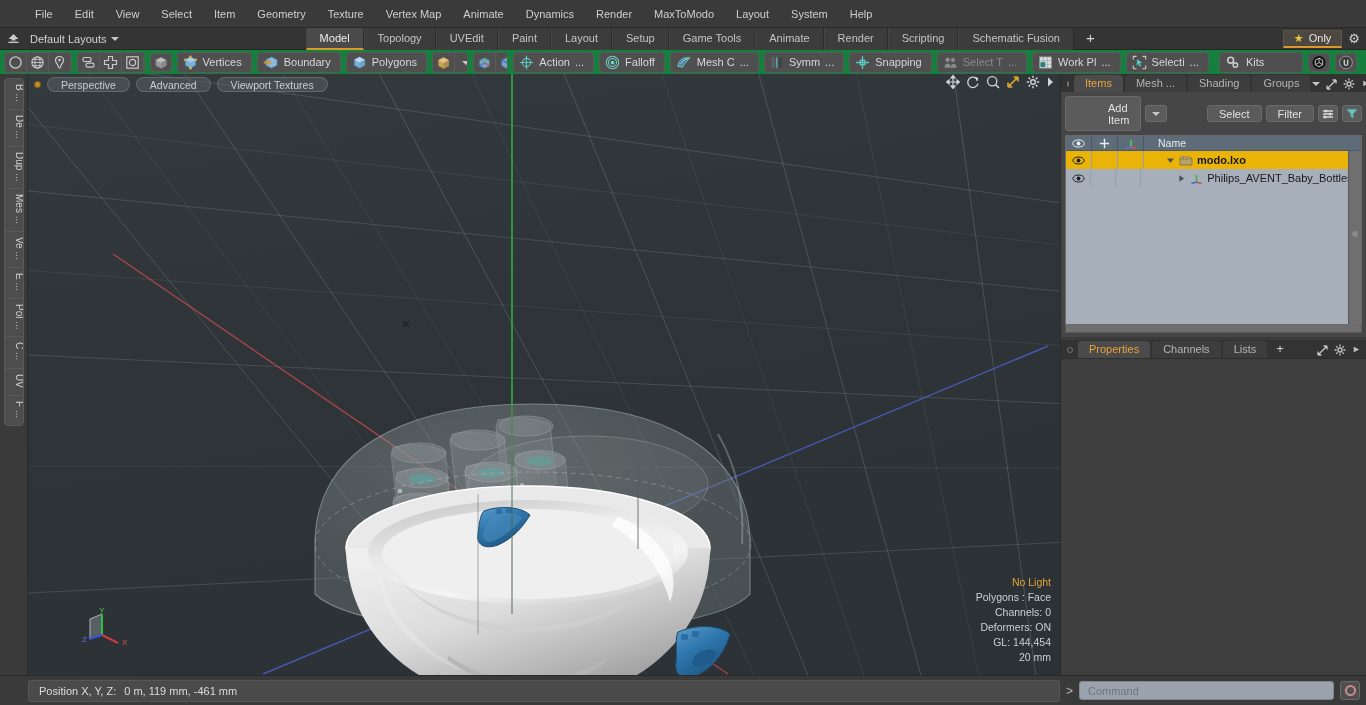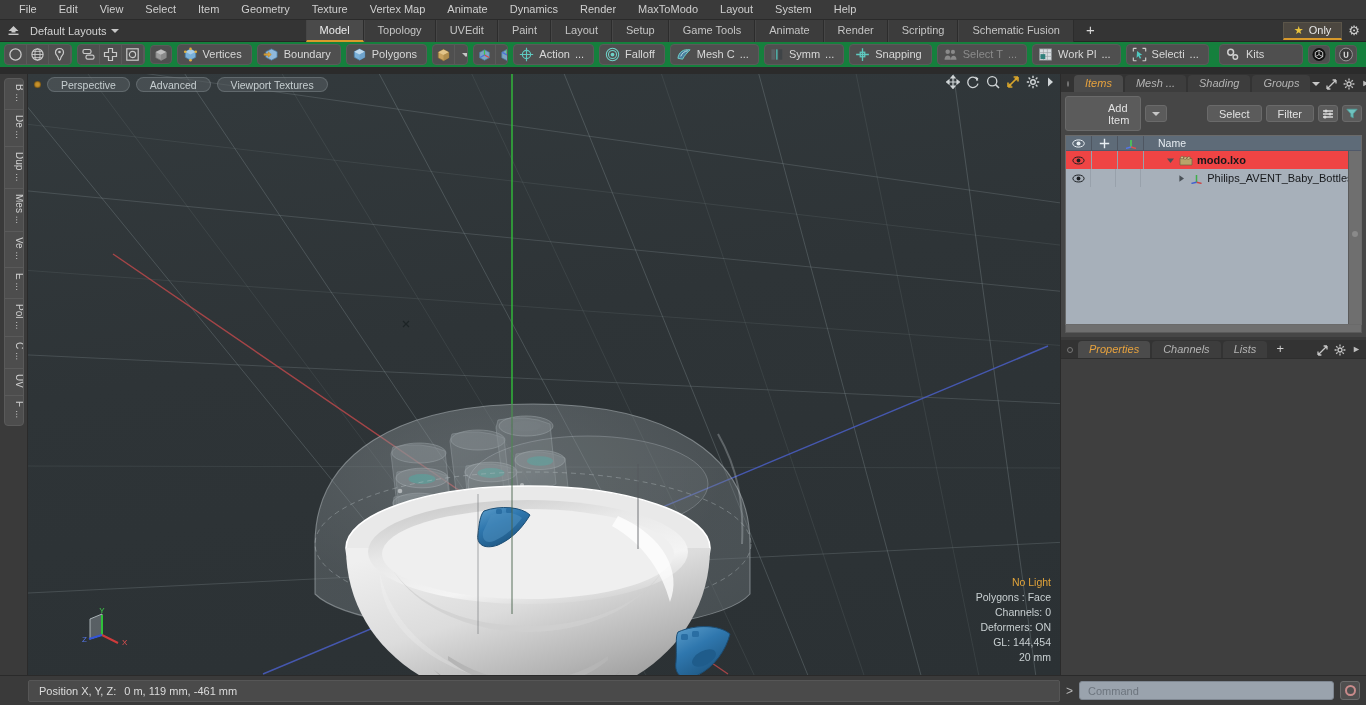--- a/index.html
+++ b/index.html
@@ -9,23 +9,23 @@
     font-family:"Liberation Sans", sans-serif;
     font-size:11px;
     color:#c8c8c8;
     overflow:hidden;
     position:relative;
     -webkit-font-smoothing:antialiased;
   }
 
   
   .menubar{
-    height:20px; background:#3a3a3a;
-    display:flex; align-items:flex-end;
-    padding-left:8px;
+    height:28px; background:#3a3a3a;
+    display:flex; align-items:center;
+    padding-left:24px;
     border-bottom:1px solid #2a2a2a;
   }
   .menubar .mi{
     padding:0 11px; height:20px; line-height:20px;
     color:#cfcfcf; font-size:11px; white-space:nowrap; cursor:default;
   }
 
   
   .layoutbar{
     height:22px; background:#343434;
@@ -149,21 +149,21 @@
   .axis-gizmo{ position:absolute; left:48px; bottom:20px; z-index:6; }
 
   
   .rightcol{
     width:306px; background:#3a3a3a;
     display:flex; flex-direction:column;
     border-left:1px solid #2a2a2a;
   }
   .paneltabs{
     height:18px; display:flex; align-items:flex-end; background:#333;
-    position:relative; padding-left:4px;font-style:italic;
+    position:relative; padding-left:4px;
   }
   .pt-dot{ width:6px;height:6px;border-radius:50%;border:1px solid #777; margin:0 5px 5px 2px;}
   .ptab{
     height:17px; line-height:16px; padding:0 11px; font-size:11px;
     color:#b4b4b4; background:#3d3d3d; border-radius:4px 4px 0 0;
     margin-right:2px; white-space:nowrap;
   }
   .ptab.active{ background:#4b4b4b; color:#e8a33e; border-bottom:1px solid #4b4b4b;}
   .ptab.plus{background:transparent;padding:0 7px;color:#cfcfcf;font-size:13px;}
   .pt-right{ margin-left:auto; display:flex; align-items:center; gap:6px; padding:0 5px 2px 0; color:#c6c6c6;}
@@ -812,21 +812,21 @@
           <div class="th-col">
             <svg class="ic" width="12" height="11" viewBox="0 0 12 11">
                 <path d="M6 9 L6 2" stroke="#4ad455" stroke-width="1.5"></path>
                 <path d="M6 9 L11 10.4" stroke="#e05050" stroke-width="1.5"></path>
                 <path d="M6 9 L1 10.4" stroke="#5577ea" stroke-width="1.5"></path>
               </svg>
           </div>
           <div class="th-name">Name</div>
         </div>
 
-        <div class="trow" style="background:#ef4444;">
+        <div class="trow" style="background:#eab308;">
           <div class="tr-col">
             <svg class="ic" width="13" height="9" viewBox="0 0 13 9">
                 <ellipse cx="6.5" cy="4.5" rx="5.6" ry="3.5" fill="none" stroke="#1b1e21" stroke-width="1"></ellipse>
                 <circle cx="6.5" cy="4.5" r="1.9" fill="#1b1e21"></circle>
               </svg>
           </div>
           <div class="tr-col"></div>
           <div class="tr-col"></div>
           <div class="tr-label root" style="padding-left:22px;">
             <span>

